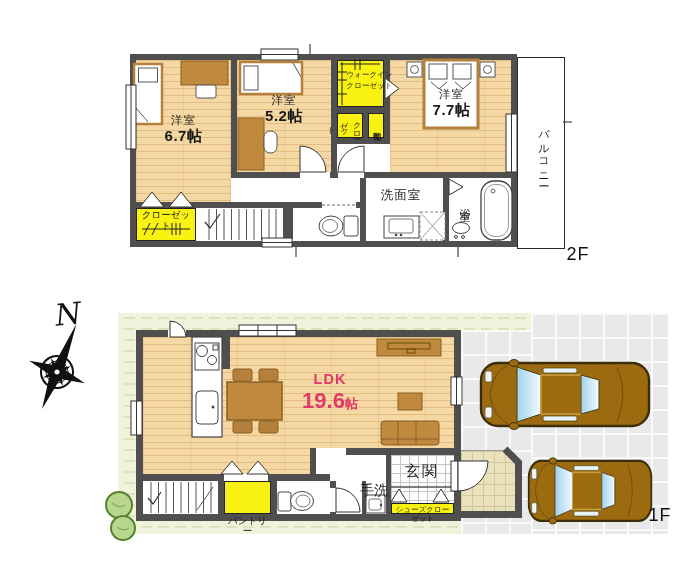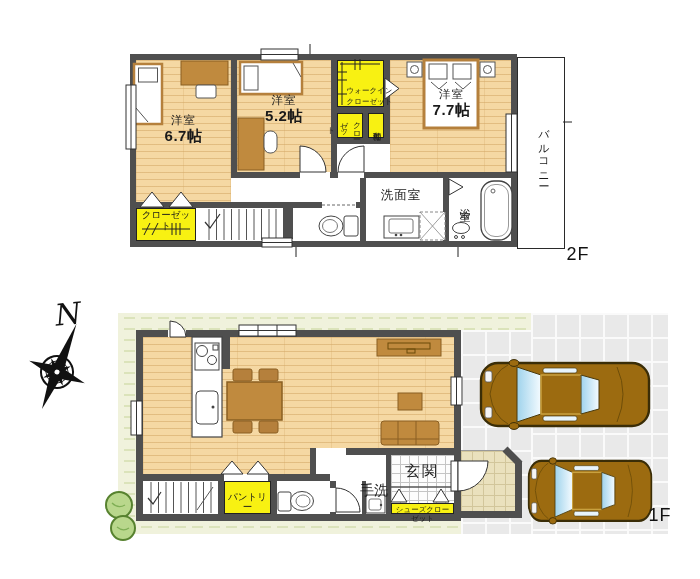--- a/index.html
+++ b/index.html
@@ -32,21 +32,21 @@
       repeating-linear-gradient(90deg, #c5c5c5 0 1px, rgba(0,0,0,0) 1px 9px);}
   .balcony{position:absolute;background:#ffffff;border:1.5px solid #2a2a2a;}
   .lbl{position:absolute;text-align:center;line-height:1.15;}
   .rname{font-size:11.5px;letter-spacing:1px;}
   .rsize{font-size:15px;font-weight:600;letter-spacing:.5px;}
   .vtext{writing-mode:vertical-rl;text-orientation:mixed;}
   .floor-big{font-size:18px;letter-spacing:1px;color:#111;}
   .ldk-name{font-size:14.5px;font-weight:600;color:#e03a68;letter-spacing:1px;}
   .ldk-size{font-size:22px;font-weight:700;color:#e03a68;}
   .ldk-unit{font-size:13px;font-weight:700;}
-  .small-y{font-size:9.5px;line-height:1.1;}
+  .small-y{font-size:9.5px;line-height:1.1;margin-top:24px;}
 </style>
 </head>
 <body>
 
 <div id="stage">
 
   <div class="site abs" style="left:118px;top:313px;width:550px;height:221px;"></div>
   <div class="drive abs" style="left:531px;top:313px;width:137px;height:221px;"></div>
   <div class="drive abs" style="left:461px;top:330px;width:70px;height:204px;"></div>
   <div class="porch abs" style="left:461px;top:450px;width:54px;height:61px;"></div>
@@ -334,31 +334,35 @@
     <div class="rsize">6.7帖</div>
   </div>
   <div class="lbl" style="left:247px;top:94px;width:74px;">
     <div class="rname">洋室</div>
     <div class="rsize">5.2帖</div>
   </div>
   <div class="lbl" style="left:414px;top:88px;width:75px;">
     <div class="rname">洋室</div>
     <div class="rsize">7.7帖</div>
   </div>
-  <div class="lbl" style="left:337px;top:86px;width:65px;font-size:7.5px;line-height:1.45;">
+  <div class="lbl" style="left:337px;top:70px;width:65px;font-size:7.5px;line-height:1.45;">
     <div>ウォークイン</div>
     <div>クローゼット</div>
   </div>
   <div class="lbl vtext" style="left:337px;top:112px;width:26px;height:27px;font-size:8px;line-height:13px;">クローゼット</div>
   <div class="lbl vtext" style="left:369px;top:114px;width:15px;height:24px;font-size:8px;line-height:15px;">可動棚</div>
   <div class="lbl" style="left:139px;top:210px;width:54px;font-size:9.5px;">クローゼット</div>
   <div class="lbl" style="left:367px;top:188px;width:68px;font-size:12.5px;letter-spacing:1px;">洗面室</div>
   <div class="lbl vtext" style="left:456px;top:184px;width:15px;height:36px;font-size:11px;letter-spacing:2px;">浴室</div>
   <div class="lbl vtext" style="left:528px;top:112px;width:22px;height:80px;font-size:11px;letter-spacing:2px;">バルコニー</div>
   <div class="lbl floor-big" style="left:561px;top:244px;width:34px;">2F</div>
 
+  <div class="lbl" style="left:295px;top:371px;width:70px;">
+    <div class="ldk-name">LDK</div>
+    <div class="ldk-size"><span>19.6</span><span class="ldk-unit">帖</span></div>
+  </div>
   <div class="lbl" style="left:397px;top:462px;width:50px;font-size:15px;letter-spacing:2px;">玄関</div>
   <div class="lbl" style="left:358px;top:482px;width:32px;font-size:14px;">手洗</div>
   <div class="lbl" style="left:392px;top:504.5px;width:61px;font-size:7.5px;line-height:9px;">シューズクローゼット</div>
   <div class="lbl small-y" style="left:226px;top:492px;width:43px;">パントリー</div>
   <div class="lbl floor-big" style="left:643px;top:505px;width:34px;">1F</div>
 
 </div>
 
 </body></html>

